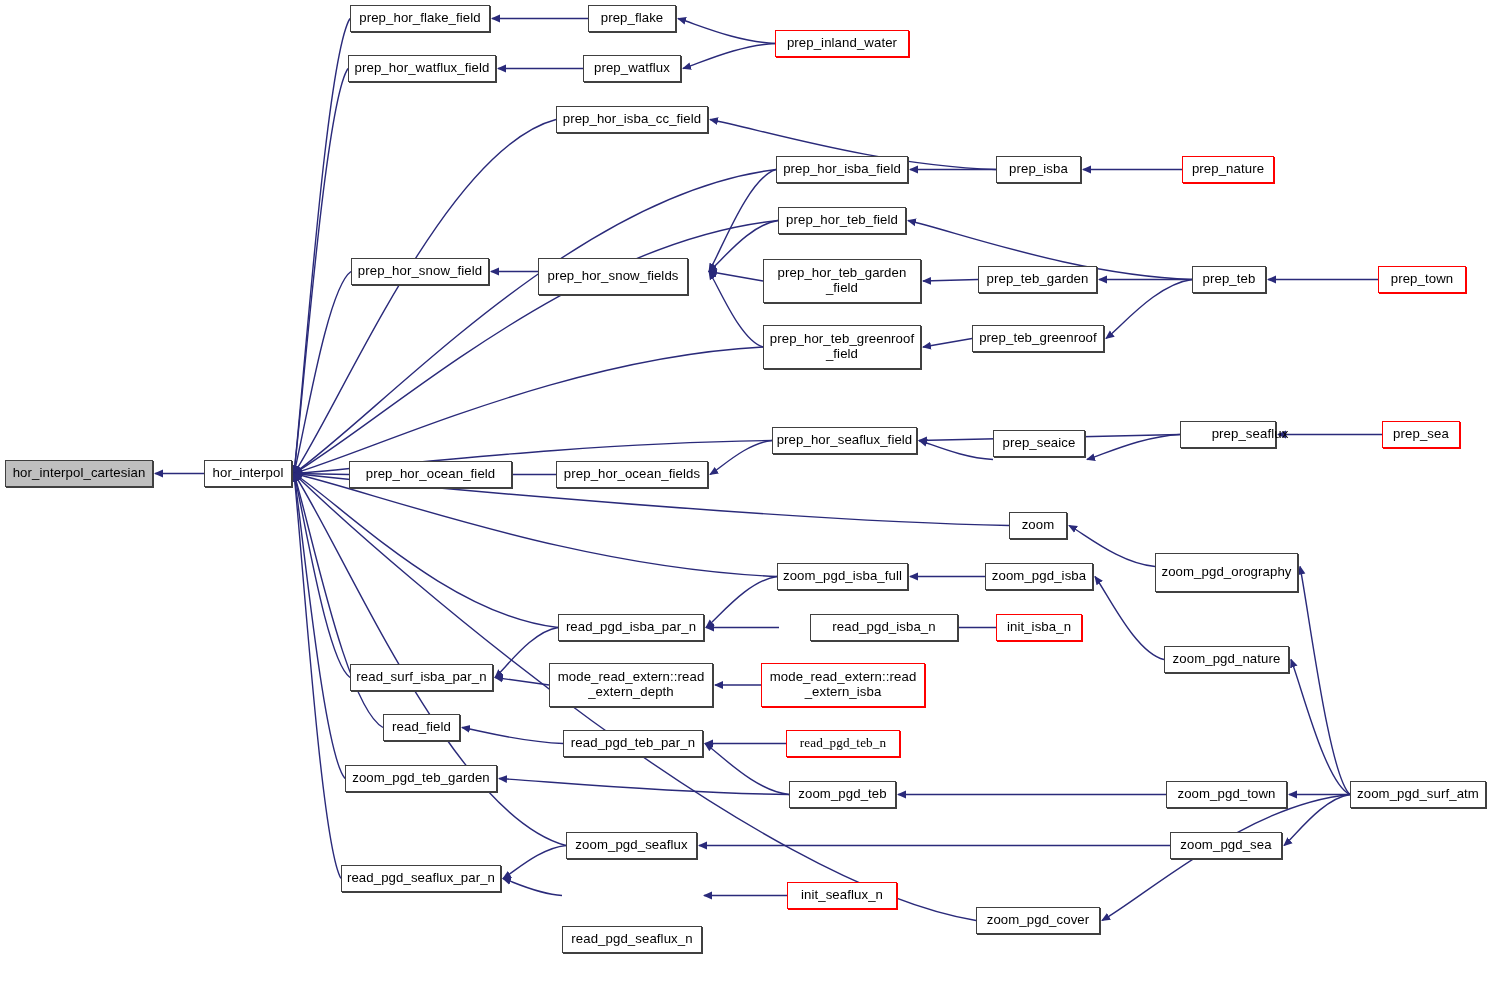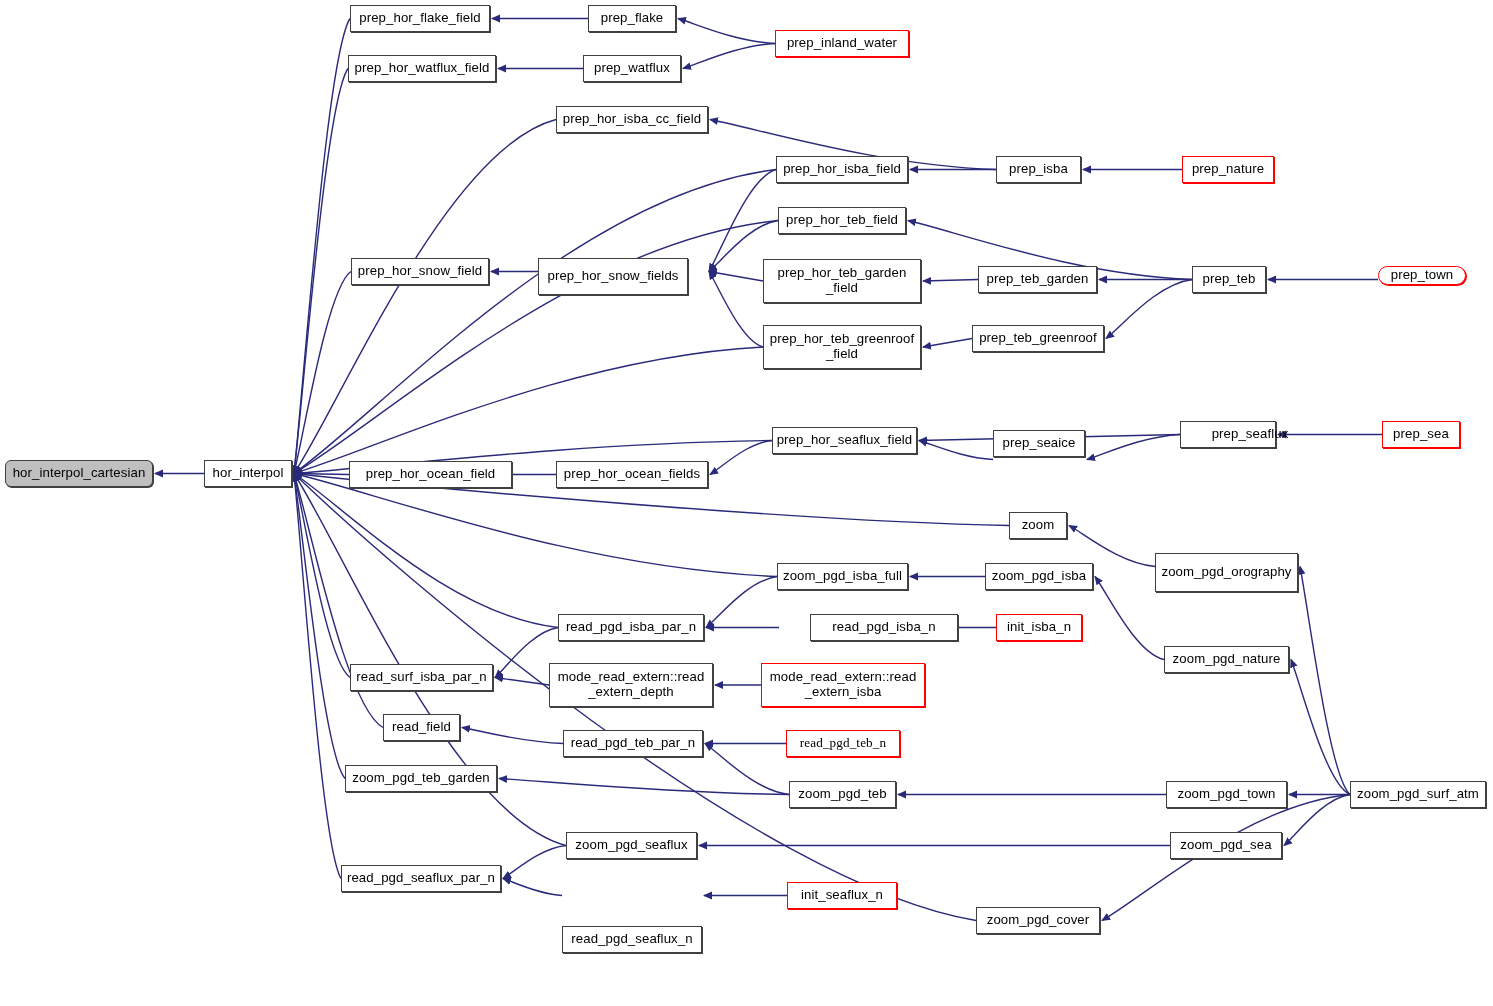--- a/index.html
+++ b/index.html
@@ -20,21 +20,21 @@
     display:flex;align-items:center;justify-content:center;
     text-align:center;
     font-size:13.2px;
     color:#000000;
     line-height:1.12;
     white-space:pre-line;
     letter-spacing:0.1px;
     z-index:5;
   }
   .node.red{border:1px solid #ff0000;box-shadow:1px 1px 0 0 #ff0000;}
-  .node.current{background:#bfbfbf;border-radius:6px;}
+  .node.current{background:#bfbfbf;}
 </style>
 </head>
 <body>
 
 <div id="canvas">
   <svg id="edges" viewBox="0 0 1493 1006">
     <defs>
       <marker id="ah" markerWidth="9" markerHeight="9" refX="8" refY="4.5" orient="auto" markerUnits="userSpaceOnUse">
         <path d="M0,0.6 L9,4.5 L0,8.4 Z" fill="#2a2a7a"></path>
       </marker>
@@ -120,21 +120,21 @@
       <div class="node" style="left: 776px; top: 156px; width: 132px; height: 27px;">prep_hor_isba_field</div>
       <div class="node" style="left: 996px; top: 156px; width: 85px; height: 27px;">prep_isba</div>
       <div class="node red" style="left: 1182px; top: 156px; width: 92px; height: 27px;">prep_nature</div>
       <div class="node" style="left: 778px; top: 207px; width: 128px; height: 27px;">prep_hor_teb_field</div>
       <div class="node" style="left: 351px; top: 258px; width: 138px; height: 27px;">prep_hor_snow_field</div>
       <div class="node" style="left: 538px; top: 258px; width: 150px; height: 37px;">prep_hor_snow_fields</div>
       <div class="node" style="left: 763px; top: 259px; width: 158px; height: 44px;">prep_hor_teb_garden
 _field</div>
       <div class="node" style="left: 978px; top: 266px; width: 119px; height: 27px;">prep_teb_garden</div>
       <div class="node" style="left: 1192px; top: 266px; width: 74px; height: 27px;">prep_teb</div>
-      <div class="node red" style="left: 1378px; top: 266px; width: 88px; height: 19px; border-radius: 11px;">prep_town</div>
+      <div class="node red" style="left: 1378px; top: 266px; width: 88px; height: 27px;">prep_town</div>
       <div class="node" style="left: 763px; top: 325px; width: 158px; height: 44px;">prep_hor_teb_greenroof
 _field</div>
       <div class="node" style="left: 972px; top: 325px; width: 132px; height: 27px;">prep_teb_greenroof</div>
       <div class="node" style="left: 772px; top: 427px; width: 145px; height: 27px;">prep_hor_seaflux_field</div>
       <div class="node" style="left: 1180px; top: 421px; width: 96px; height: 27px; padding-left: 44px;">prep_seaflux</div>
       <div class="node red" style="left: 1382px; top: 421px; width: 78px; height: 27px;">prep_sea</div>
       <div class="node" style="left: 993px; top: 430px; width: 92px; height: 27px;">prep_seaice</div>
       <div class="node" style="left: 349px; top: 461px; width: 163px; height: 27px;">prep_hor_ocean_field</div>
       <div class="node" style="left: 556px; top: 461px; width: 152px; height: 27px;">prep_hor_ocean_fields</div>
       <div class="node" style="left: 1009px; top: 512px; width: 58px; height: 27px;">zoom</div>

